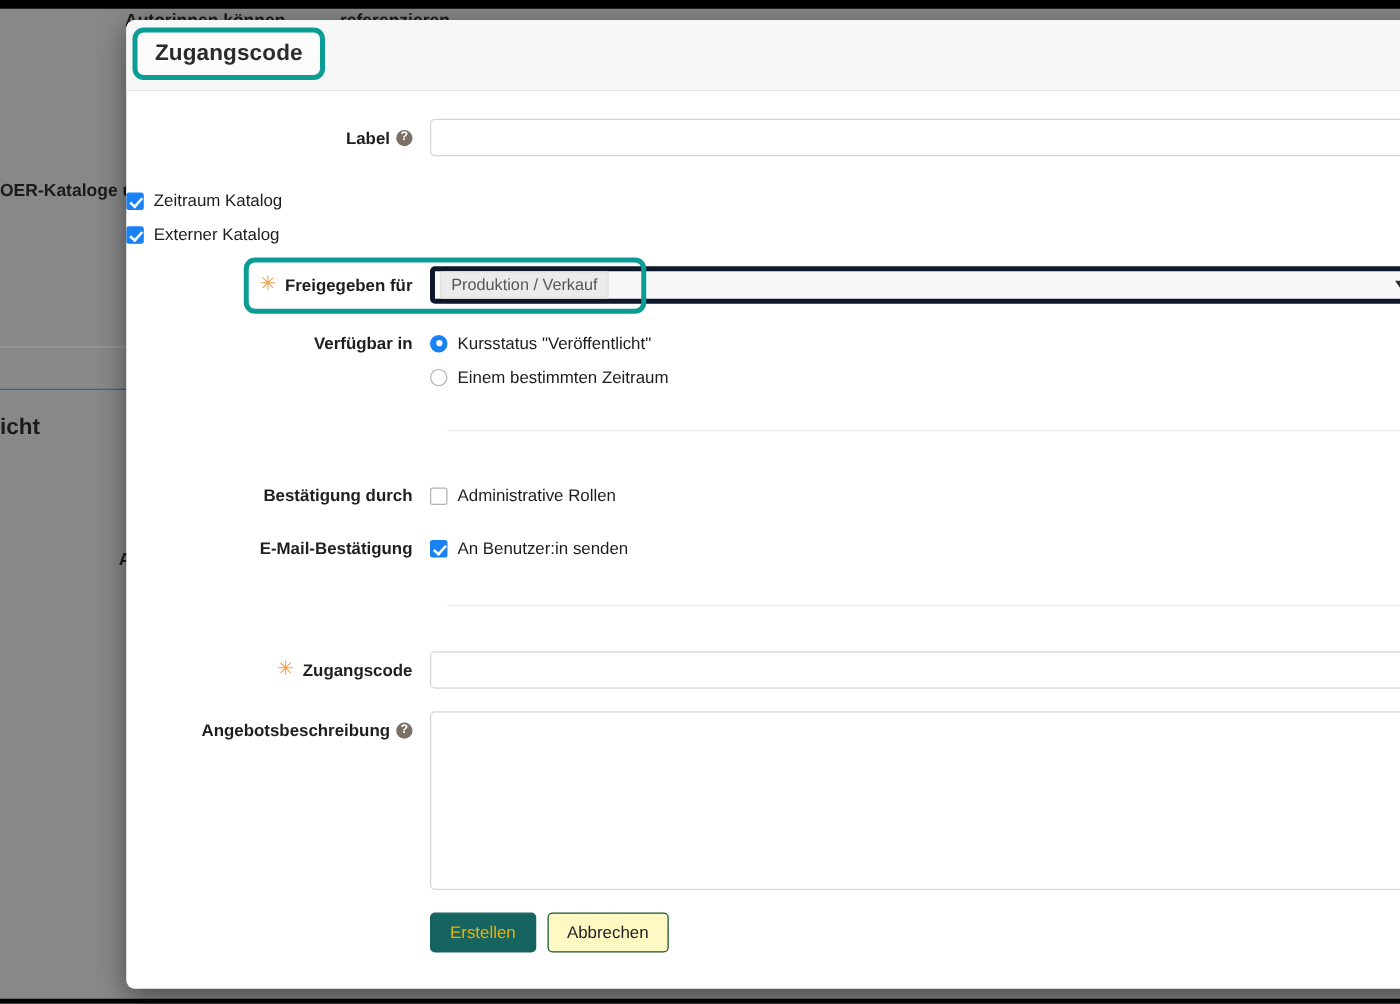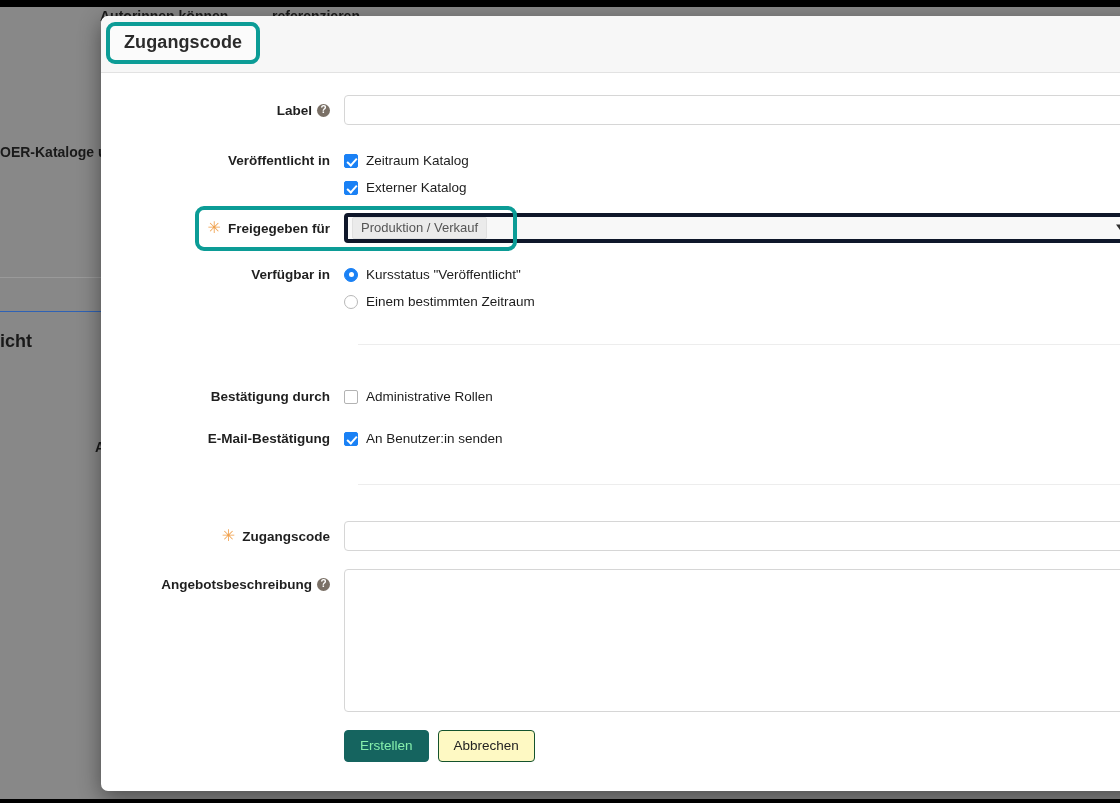--- a/index.html
+++ b/index.html
@@ -259,21 +259,21 @@
   .btn {
     font-family: "Liberation Sans", sans-serif;
     font-size: 13.5px;
     border-radius: 4px;
     padding: 8px 15px;
     cursor: pointer;
     line-height: 1;
   }
   .btn-primary {
     background: #15645f;
-    color: #86efac;
+    color: #eab308;
     border: 1px solid #15645f;
   }
   .btn-secondary {
     background: #fef9c3;
     color: #222222;
     border: 1px solid #14532d;
   }
 </style>
 </head>
 <body>
@@ -324,23 +324,20 @@
       <div class="lbl" style="height:30px;">
         <span>Label</span>
         <span class="help-icon">?</span>
       </div>
       <div class="field">
         <input class="text-input" type="text" value="" placeholder="" style="">
       </div>
     </div>
 
     <div class="row" style="margin-top:22px;">
-      <div class="lbl" style="height:27px;">
-        <span>Veröffentlicht in</span>
-      </div>
       <div class="field">
         <div class="opt">
           <span class="cbox on"></span>
           <span>Zeitraum Katalog</span>
         </div>
         <div class="opt">
           <span class="cbox on"></span>
           <span>Externer Katalog</span>
         </div>
       </div>

